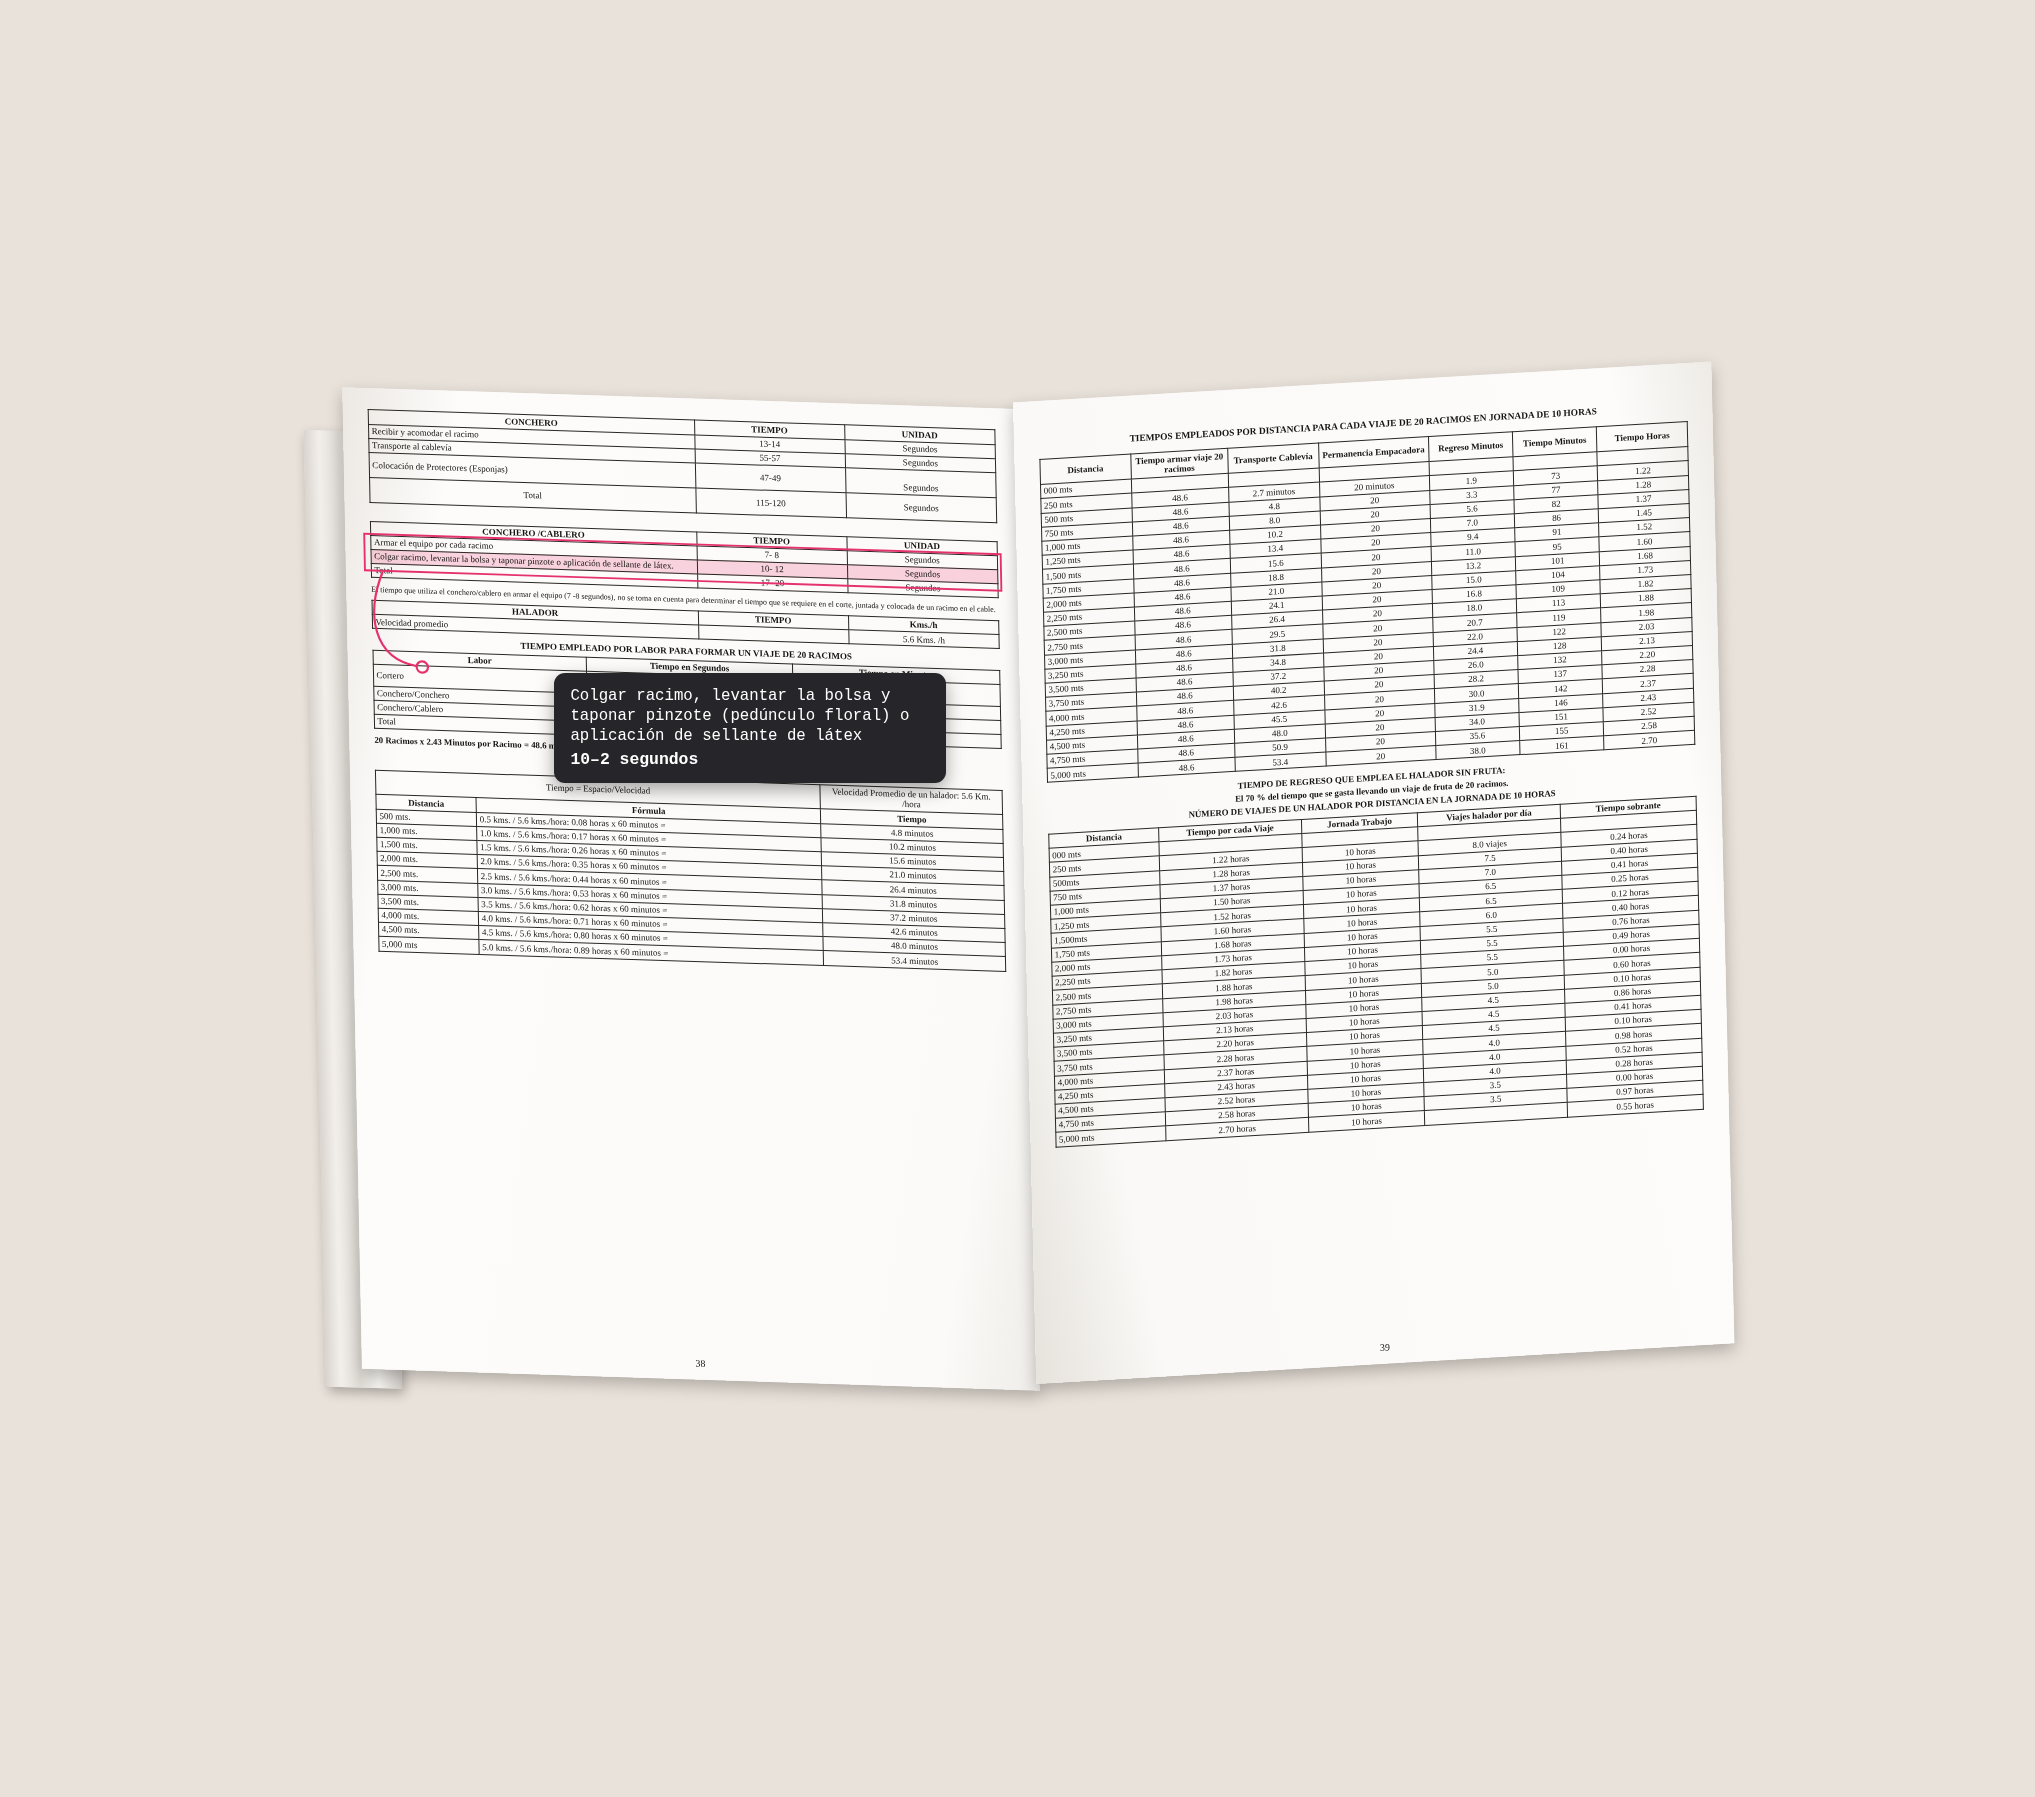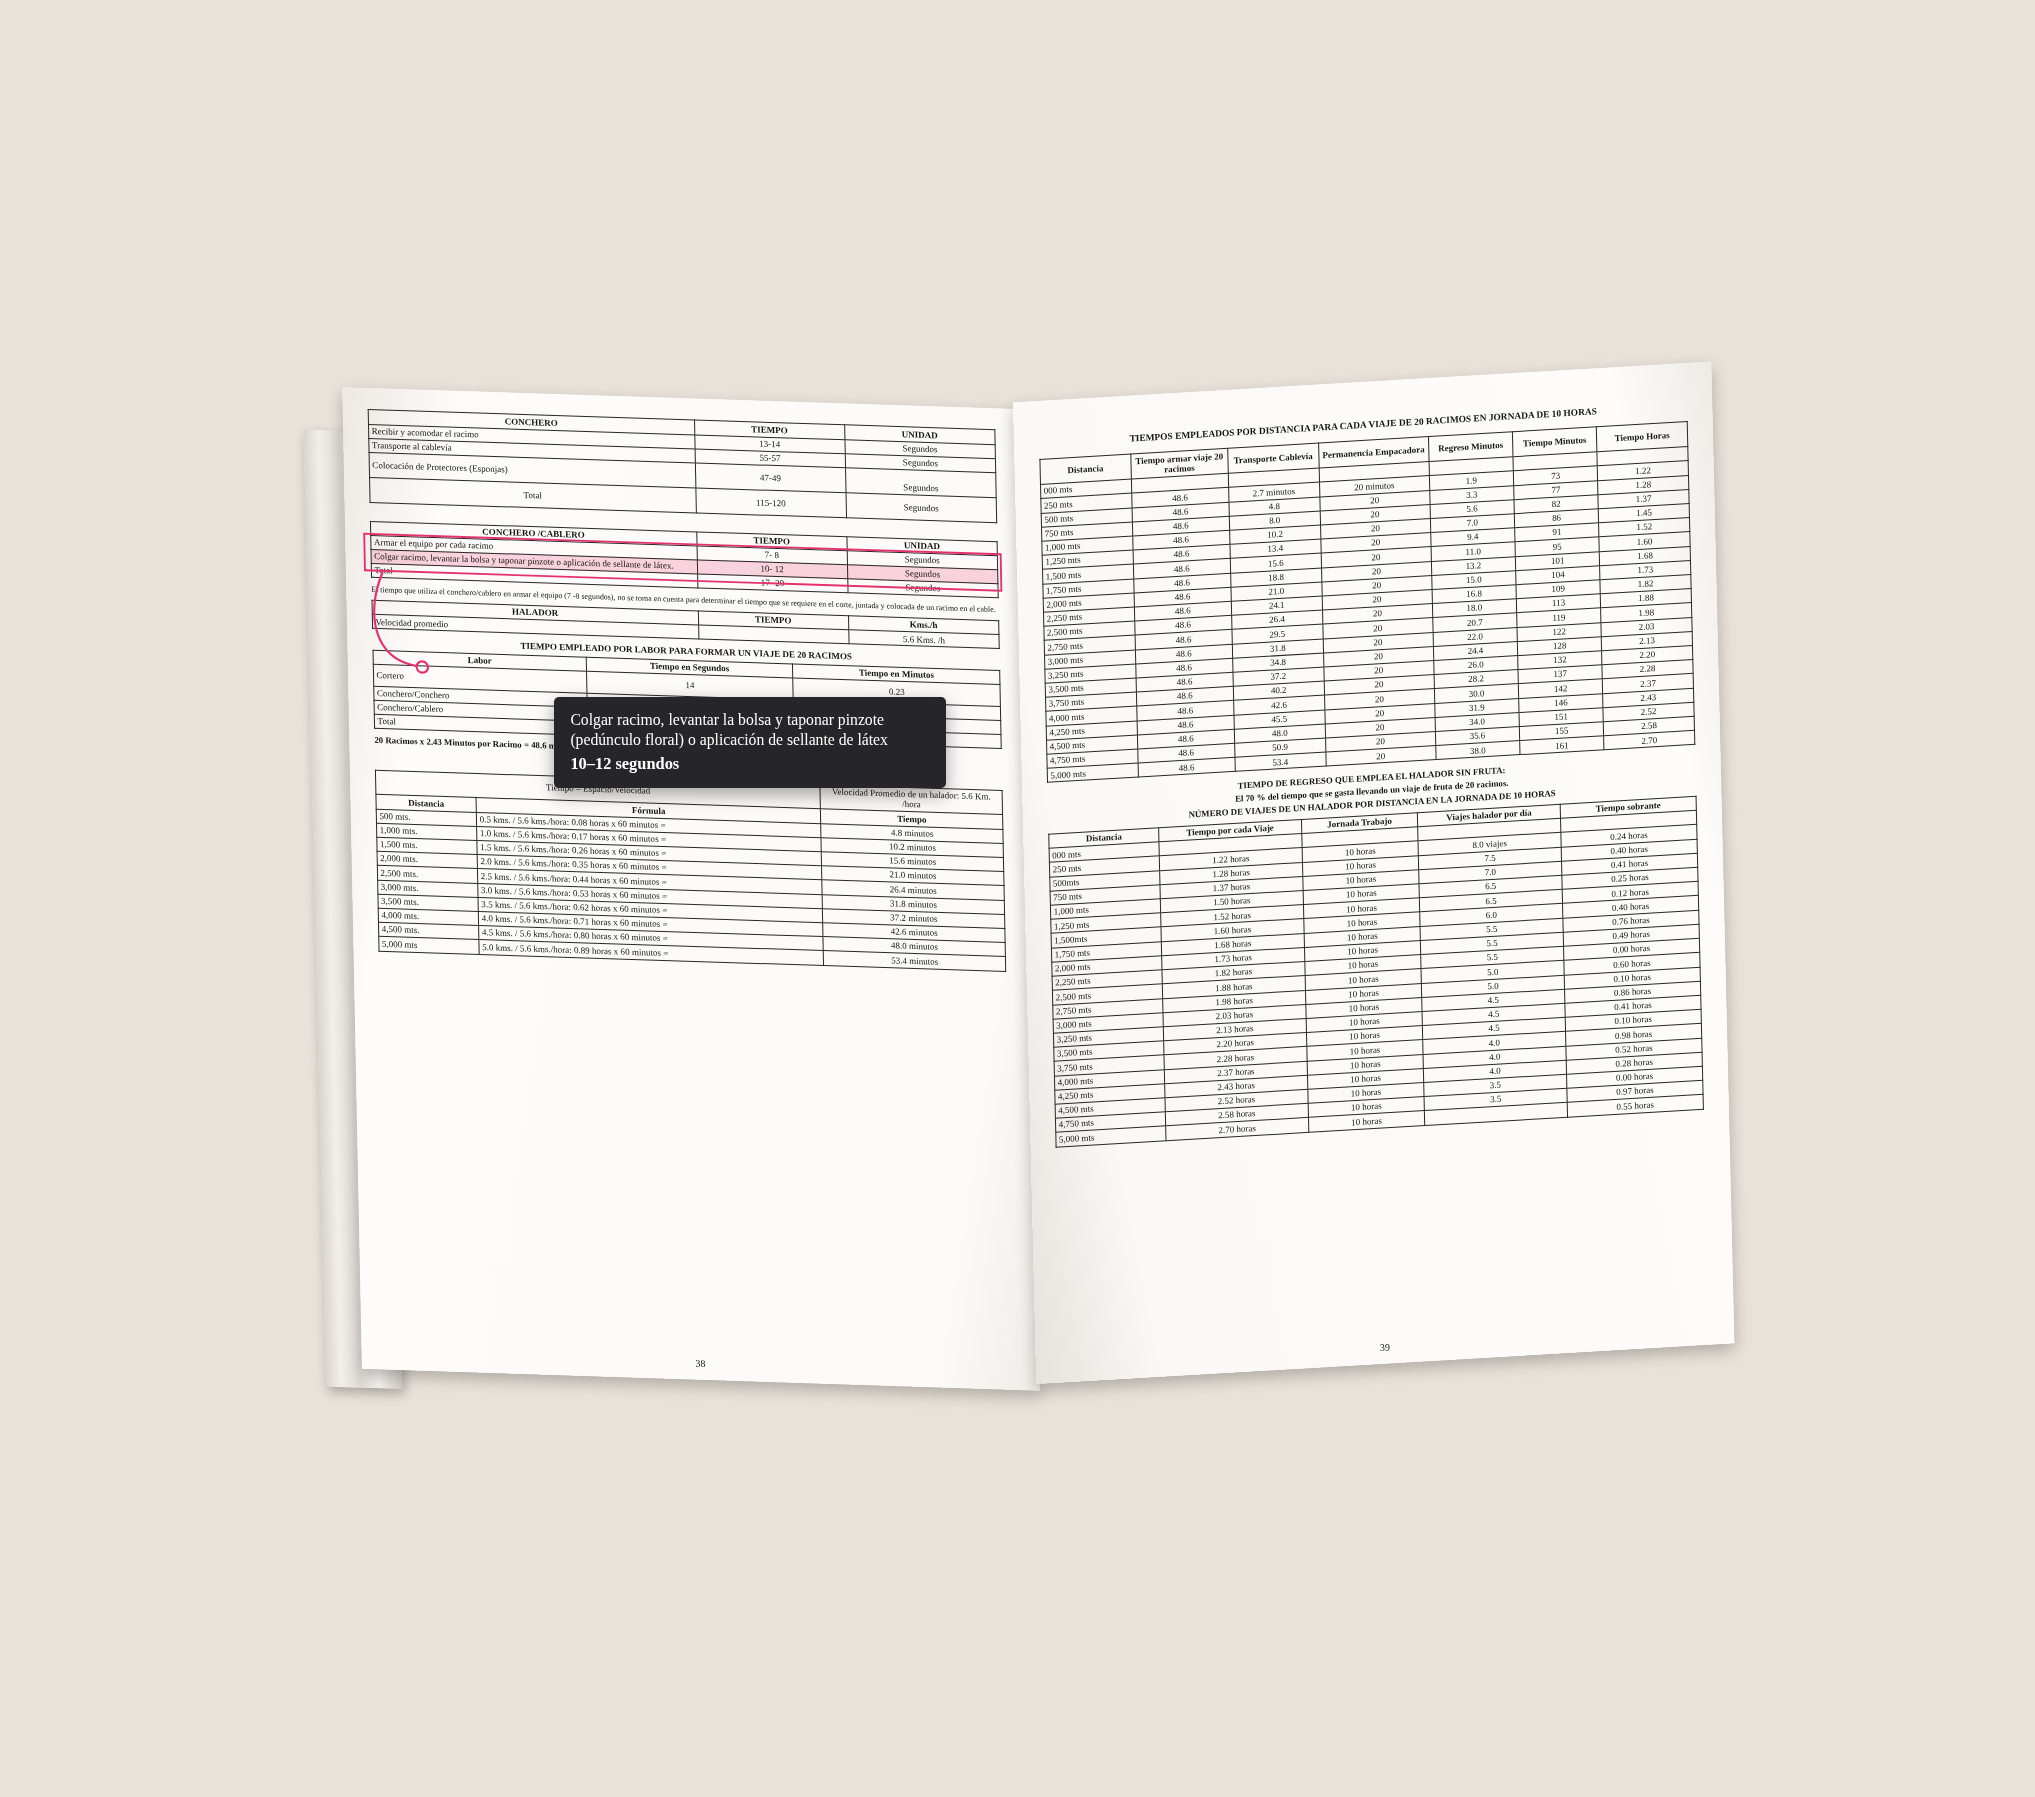--- a/index.html
+++ b/index.html
@@ -50,24 +50,24 @@
 
   
   .hl-row td{background:rgba(236,64,122,.22);}
   .hl-box{outline:1.3px solid #e5326e;outline-offset:0px;}
 
   
   .ink{position:absolute;pointer-events:none;}
 
   
   .callout{
-    position:absolute;left:554px;top:697px;width:359px;
-    background:#26262a;color:#fff;border-radius:5px;
+    position:absolute;left:554px;top:673px;width:359px;
+    background:#26262a;color:#fff;border-radius:11px;
     padding:12.6px 16.4px 14px 16.4px;
-    font-family:Liberation Serif, serif;
+    font-family:Liberation Mono, monospace;
     box-shadow:0 6.3px 17.6px rgba(0,0,0,.35);
     z-index:40;
   }
   .callout .c1{font-size:15.7px;line-height:1.28;font-weight:400;}
   .callout .c2{font-size:16.4px;font-weight:bold;margin-top:3.8px;}
 
   
   .rt td,.rt th{font-size:8px;padding:0.6px 1.9px;}
   .rt2 td,.rt2 th{font-size:7.7px;padding:0px 1.9px;}
   .hdr-ttl{font-weight:bold;font-size:9.4px;text-align:center;line-height:1.25;}
@@ -659,17 +659,17 @@
         </div>
 
         <div class="pagenum">39</div>
       </div>
     </div>
 
   </div>
 
   <div class="callout">
     <div class="c1">Colgar racimo, levantar la bolsa y taponar pinzote (pedúnculo floral) o aplicación de sellante de látex</div>
-    <div class="c2">10–12 segundos</div>
+    <div class="c2">10–2 segundos</div>
   </div>
 
 </div>
 
 
 </body></html>

